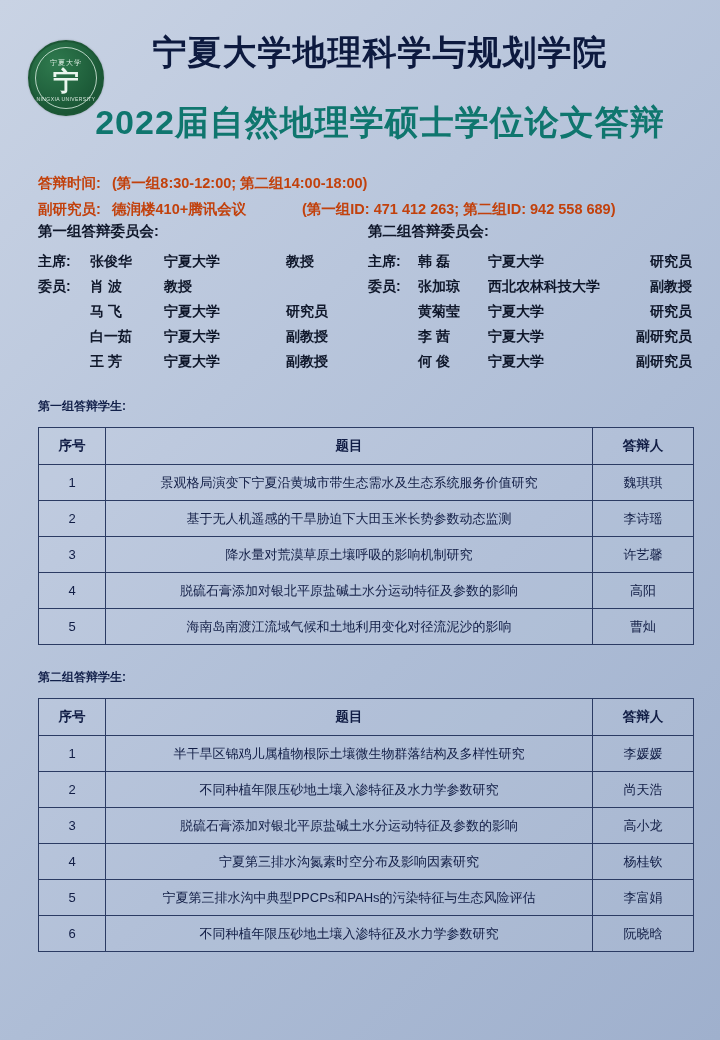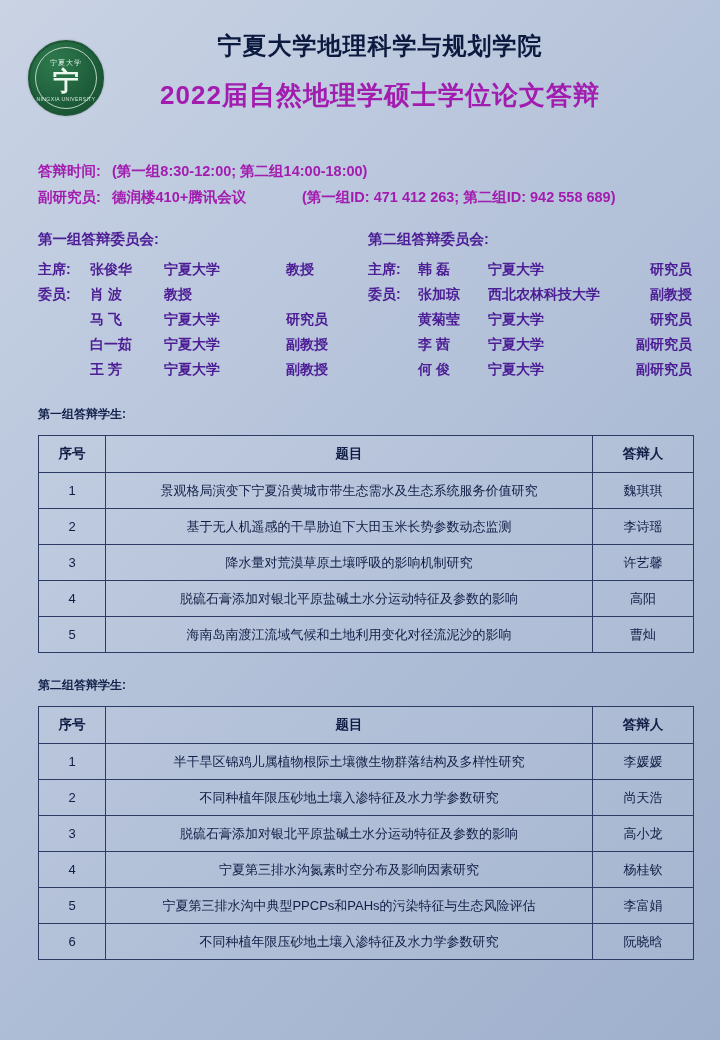--- a/index.html
+++ b/index.html
@@ -65,57 +65,57 @@
     font-size: 5px;
     letter-spacing: .4px;
     margin-top: 2px;
     opacity: .9;
   }
   .title-block {
     text-align: center;
     padding-left: 40px;
   }
   .title-line1 {
-    font-size: 24px;
+    font-size: 34px;
     font-weight: bold;
     letter-spacing: 1px;
     margin-top: 12px;
     color: #0d1a3f;
   }
   .title-line2 {
-    font-size: 26px;
+    font-size: 34px;
     font-weight: bold;
     letter-spacing: 1px;
-    margin-top: 16px;
-    color: #a21caf;
+    margin-top: 24px;
+    color: #0f766e;
   }
   
   .meta {
-    margin-top: 20px;
+    margin-top: 32px;
     padding-left: 16px;
     font-size: 14.5px;
     font-weight: bold;
     line-height: 26px;
-    color: #a21caf;
+    color: #c2410c;
   }
   .meta-row {
     display: flex;
     white-space: nowrap;
   }
   .meta-label { width: 74px; }
   .meta-value { min-width: 190px; }
   .meta-extra { }
   
   .committees {
-    margin-top: 20px;
+    margin-top: 0;
     display: flex;
     padding-left: 16px;
     font-size: 14px;
     font-weight: bold;
-    color: #4c1d95;
+    color: #0f172a;
   }
   .committee {
     width: 50%;
   }
   .committee-title {
     margin-bottom: 8px;
     font-size: 14.5px;
   }
   .member-row {
     display: flex;

